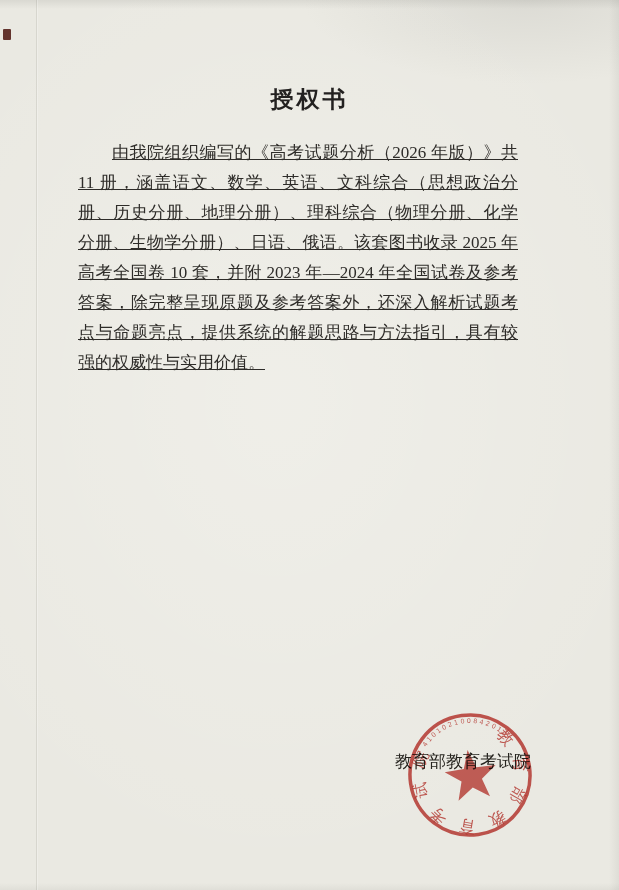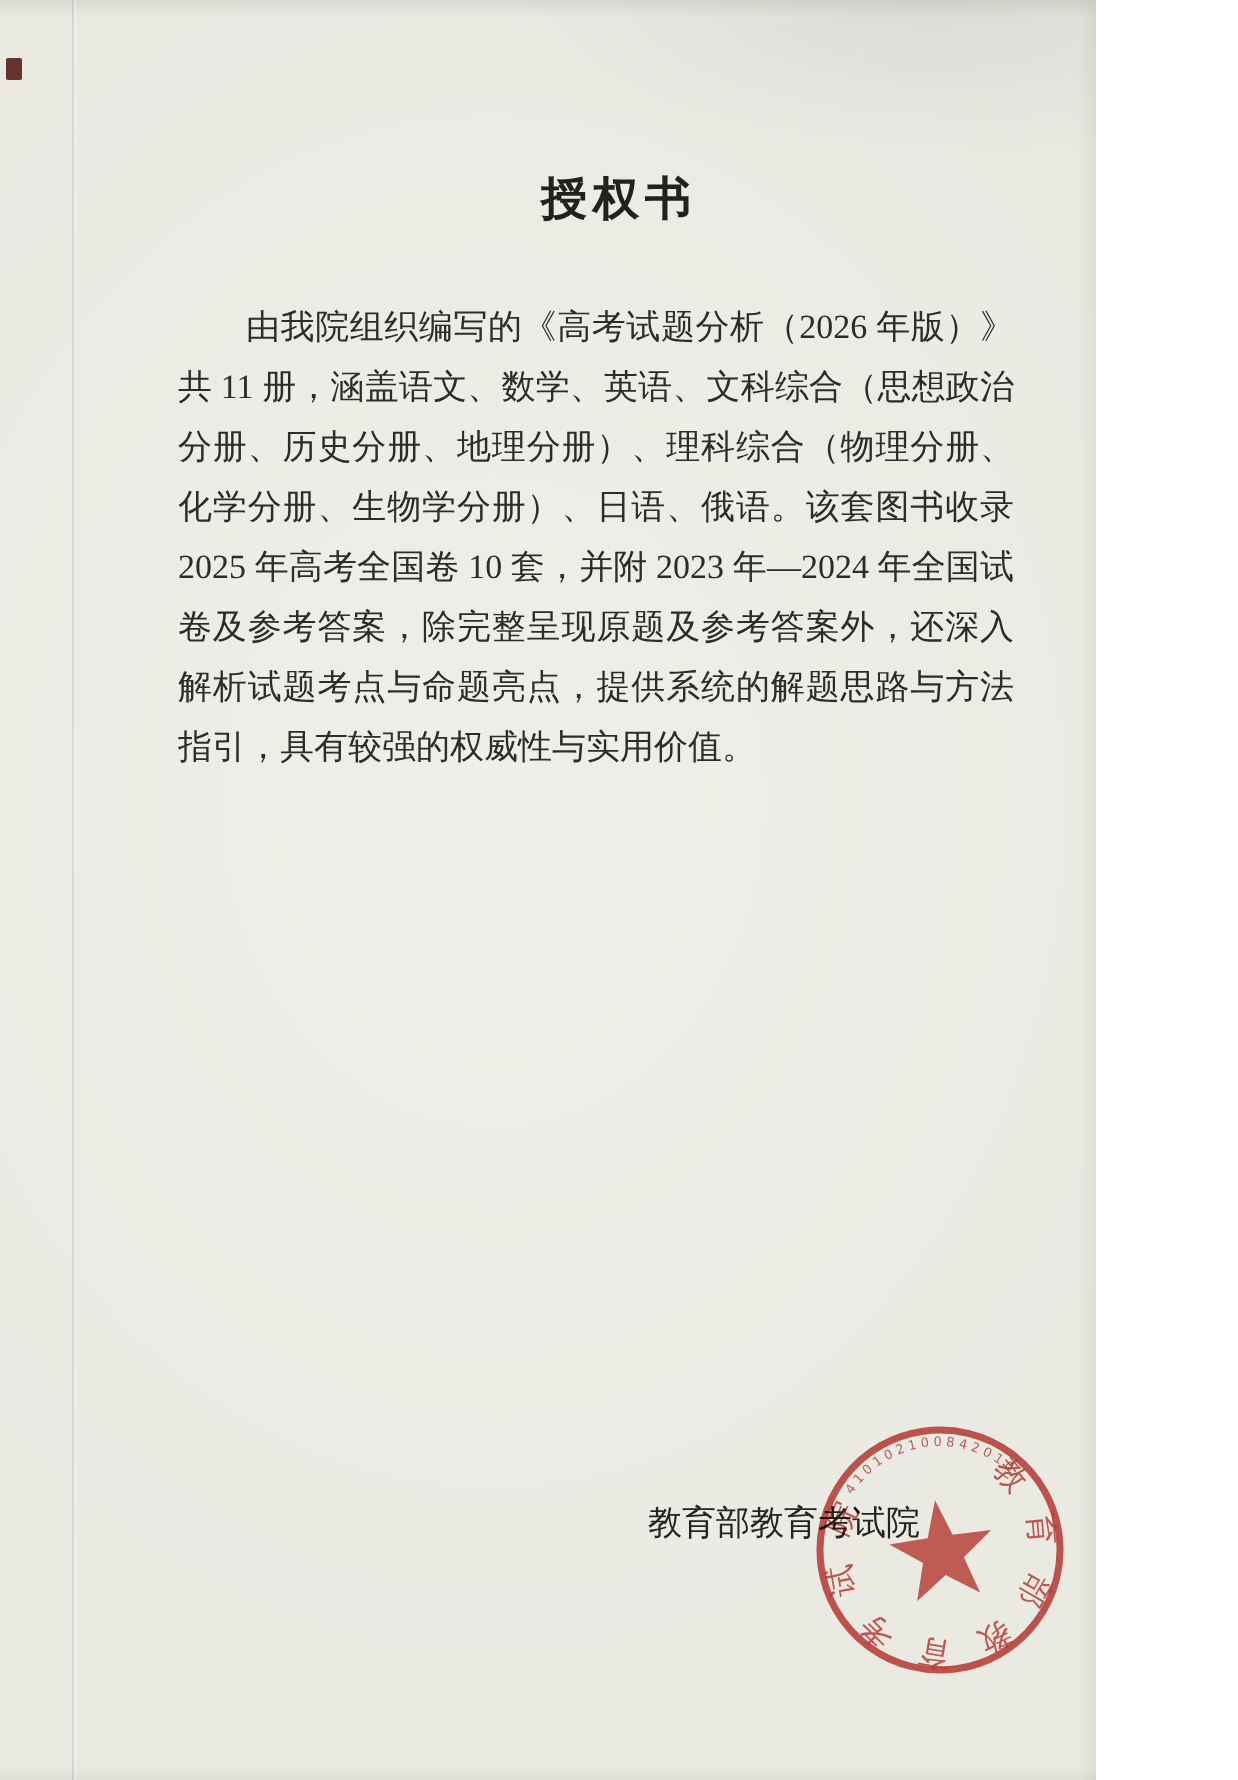--- a/index.html
+++ b/index.html
@@ -1,18 +1,18 @@
 <!DOCTYPE html>
 <html><head>
 <meta charset="utf-8">
 <style>
   html,body{margin:0;padding:0;}
   body{width:619px;height:890px;overflow:hidden;}
   .page{
-    position:relative;width:548px;height:890px;
+    position:relative;width:619px;height:890px;
     background-color:#eae9e2;
     background-image:
       linear-gradient(to bottom, rgba(150,150,143,0.20), rgba(150,150,143,0.0) 9px),
       linear-gradient(to top, rgba(150,150,143,0.12), rgba(150,150,143,0.0) 7px),
       linear-gradient(to left, rgba(150,150,143,0.14), rgba(150,150,143,0.0) 10px),
       radial-gradient(ellipse 320px 120px at 85% 0%, rgba(155,155,150,0.18), rgba(155,155,150,0) 70%),
       radial-gradient(ellipse 500px 600px at 45% 45%, rgba(255,255,252,0.25), rgba(255,255,252,0) 80%);
     font-family:"Liberation Serif","DejaVu Serif",serif;
     color:#2e2c29;
   }
@@ -28,21 +28,21 @@
   .doc-title{
     position:absolute;left:0;top:70px;width:619px;
     text-align:center;font-size:23px;font-weight:bold;
     letter-spacing:3px;line-height:30px;color:#232120;
   }
   .body-text{
     position:absolute;left:78px;top:138px;width:440px;
     font-size:17px;line-height:30px;text-align:justify;
     color:#2e2c29;
   }
-  .body-text p{margin:11px;text-indent:2em;}
+  .body-text p{margin:0;text-indent:2em;text-decoration:underline;}
   .signature{
     position:absolute;right:88px;top:745px;
     text-align:right;font-size:17px;line-height:33px;
     color:#26241f;white-space:nowrap;
   }
   .seal{
     position:absolute;left:395px;top:700px;width:150px;height:150px;
     mix-blend-mode:multiply;
     transform:rotate(-8deg);
   }

